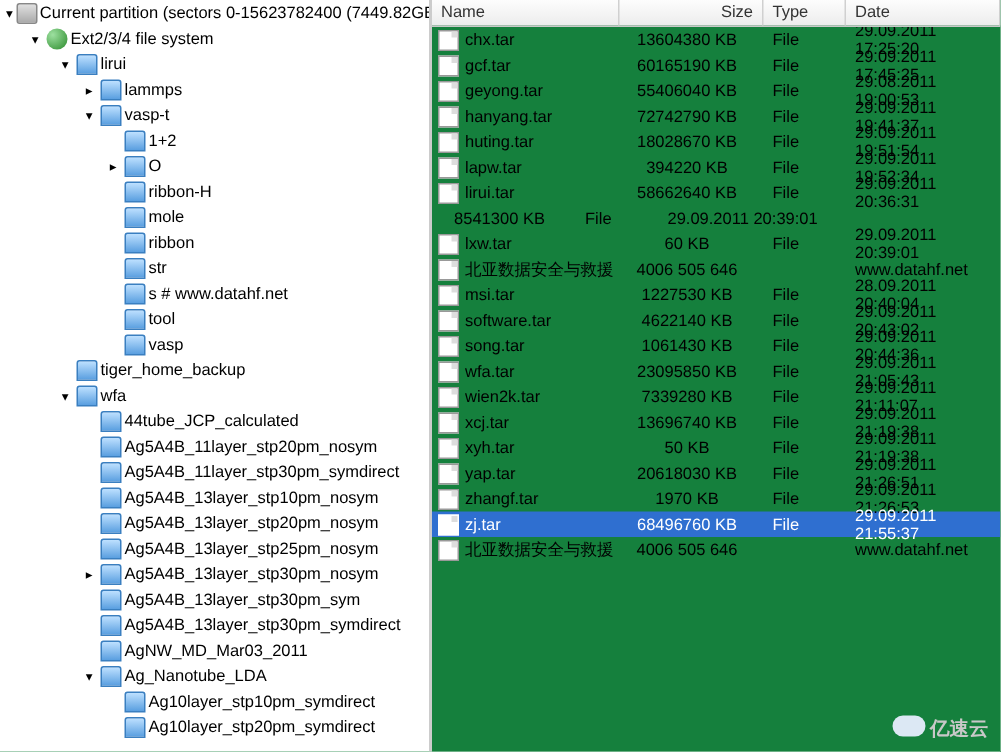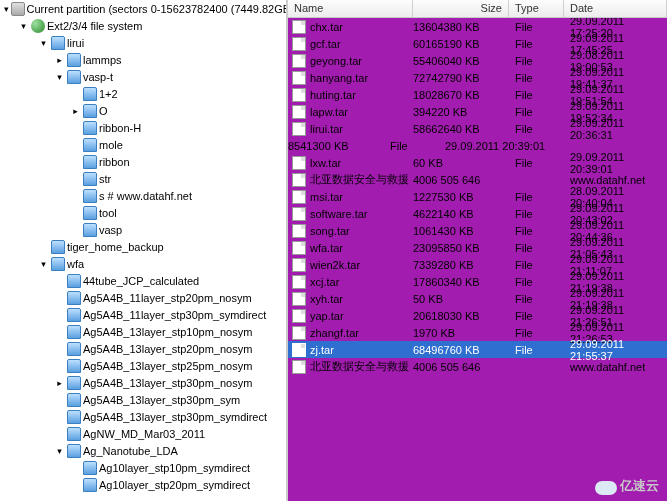--- a/index.html
+++ b/index.html
@@ -81,21 +81,21 @@
   content: '';
   position: absolute;
   top: 0; right: 0;
   width: 4px; height: 4px;
   background: #ddd;
 }
 .right-panel {
   flex: 1;
   display: flex;
   flex-direction: column;
-  background: #a21caf;
+  background: #15803d;
 }
 .col-header {
   display: flex;
   height: 18px;
   background: linear-gradient(#fdfdfd, #ececec);
   border-bottom: 1px solid #c8c8c8;
 }
 .col-header > div {
   border-right: 1px solid #d0d0d0;
   padding: 2px 6px;
@@ -119,32 +119,32 @@
   color: #fff;
 }
 .file-row.selected .file-icon { border-color: #fff; }
 .cell-name {
   width: 125px;
   display: flex;
   align-items: center;
   gap: 4px;
   padding-left: 4px;
 }
-.cell-size { width: 96px; text-align: left; padding-right: 6px; }
+.cell-size { width: 96px; text-align: center; padding-right: 6px; }
 .cell-type { width: 55px; padding-left: 6px; }
 .cell-date { flex: 1; padding-left: 6px; }
 .watermark {
   position: absolute;
   right: 8px;
   bottom: 6px;
   font-size: 13px;
   color: #c8c8c8;
   font-weight: bold;
   display: flex;
-  align-items: flex-end;
+  align-items: flex-start;
   gap: 3px;
 }
 .watermark-icon {
   width: 22px; height: 14px;
   background: #dce8f4;
   border-radius: 7px;
   position: relative;
 }
 </style>
 </head>
@@ -465,21 +465,21 @@
         </div>
         <div class="cell-size">7339280 KB</div>
         <div class="cell-type">File</div>
         <div class="cell-date">29.09.2011 21:11:07</div>
       </div>
       <div class="file-row">
         <div class="cell-name">
           <span class="file-icon"></span>
           <span>xcj.tar</span>
         </div>
-        <div class="cell-size">17860340 KB</div>
+        <div class="cell-size">13696740 KB</div>
         <div class="cell-type">File</div>
         <div class="cell-date">29.09.2011 21:19:38</div>
       </div>
       <div class="file-row">
         <div class="cell-name">
           <span class="file-icon"></span>
           <span>xyh.tar</span>
         </div>
         <div class="cell-size">50 KB</div>
         <div class="cell-type">File</div>

